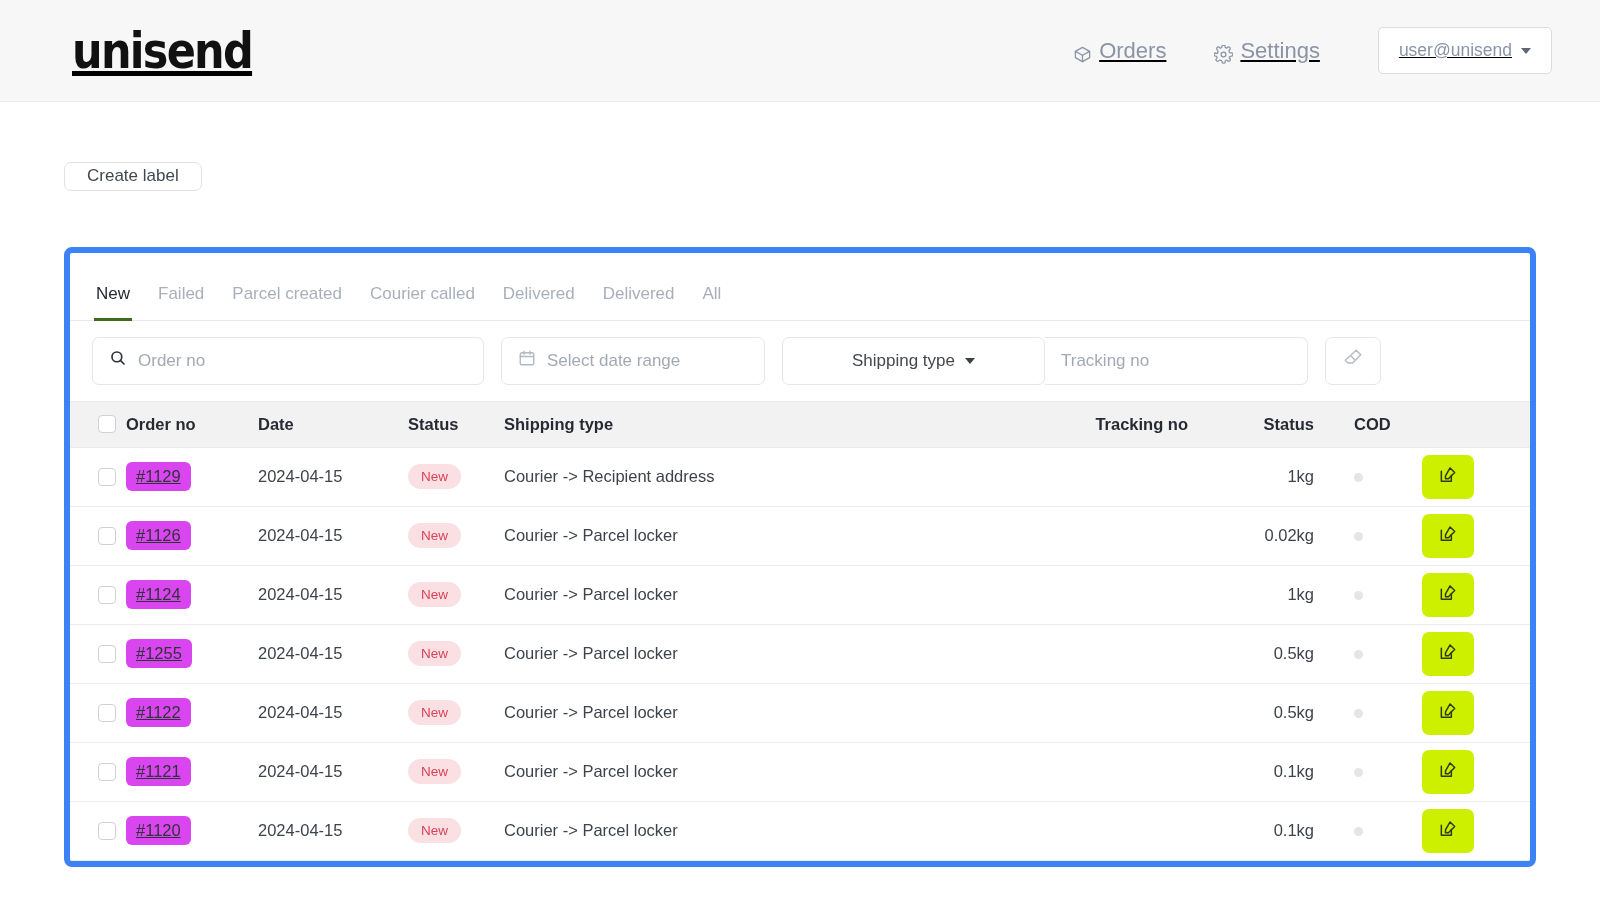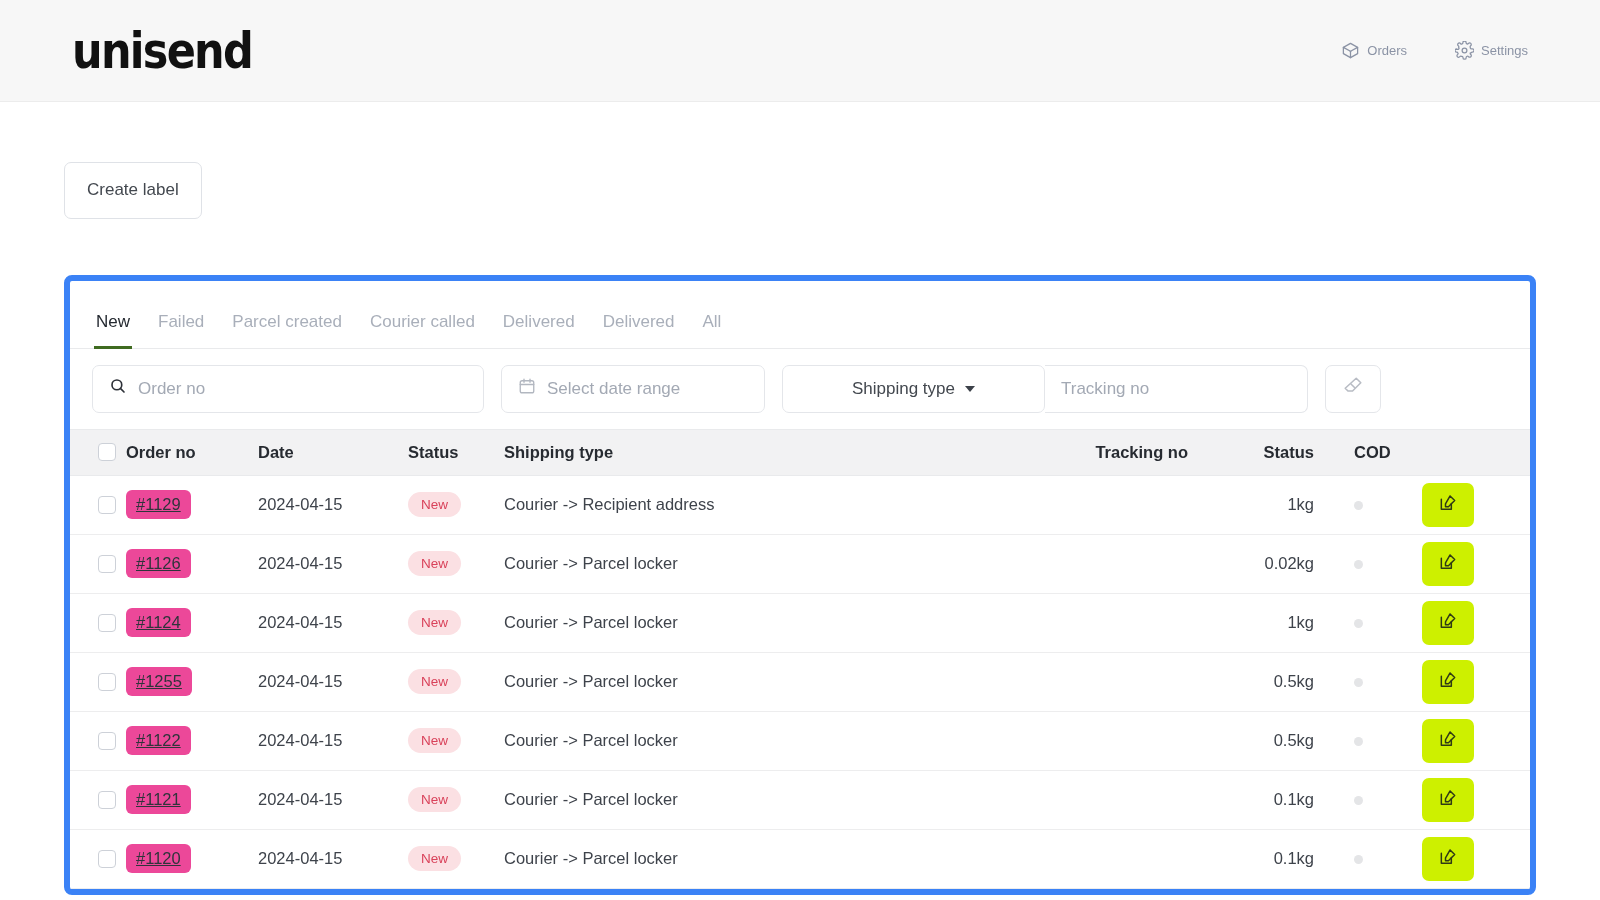--- a/index.html
+++ b/index.html
@@ -12,20 +12,21 @@
   }
 
   
   .header {
     height: 102px;
     background: #f7f7f7;
     border-bottom: 1px solid #ececec;
     display: flex;
     align-items: center;
     padding: 0 48px 0 72px;
+    text-decoration: underline;
   }
   .logo {
     font-family: "DejaVu Sans", sans-serif;
     font-size: 50px;
     font-weight: 700;
     letter-spacing: -2.0px;
     color: #111111;
     transform: scaleX(0.86);
     transform-origin: left center;
     line-height: 1;
@@ -33,23 +34,23 @@
     position: relative;
   }
   .header-right {
     margin-left: auto;
     display: flex;
     align-items: center;
     gap: 0px;
   }
   .nav-link {
     display: flex;
-    align-items: center;
+    align-items: flex-end;
     gap: 7px;
-    font-size: 13px;
+    font-size: 22px;
     color: #8b93a5;
     padding: 0 24px;
     white-space: nowrap;
   }
   .nav-link svg { display: block; }
   .user-btn {
     margin-left: 34px;
     border: 1px solid #d8dce3;
     border-radius: 5px;
     background: #ffffff;
@@ -69,21 +70,21 @@
   }
 
   
   .page { padding: 60px 64px 0 64px; }
 
   .create-label-btn {
     display: inline-block;
     border: 1px solid #dfe2e7;
     border-radius: 7px;
     background: #ffffff;
-    padding: 18px 22px;
+    padding: 4px 22px;
     font-size: 17px;
     color: #43484f;
     line-height: 1.1;
   }
 
   
   .card {
     margin-top: 56px;
     border: 6px solid #3b82f6;
     border-radius: 8px;
@@ -189,21 +190,21 @@
 
   .chkbox {
     width: 18px; height: 18px;
     border: 1px solid #cdd1d8;
     border-radius: 4px;
     background: #fff;
     display: block;
   }
   .order-pill {
     display: inline-block;
-    background: #ec4899;
+    background: #d946ef;
     border-radius: 6px;
     padding: 5px 10px;
     color: #2f343b;
     text-decoration: underline;
     font-size: 16.5px;
   }
   .status-badge {
     display: inline-block;
     background: #fbe0e3;
     color: #d9425a;
@@ -248,20 +249,24 @@
     <div class="nav-link">
       <span>
         <svg width="19" height="19" viewBox="0 0 24 24" fill="none" stroke="#8b93a5" stroke-width="1.6" stroke-linecap="round" stroke-linejoin="round">
           <circle cx="12" cy="12" r="3"></circle>
           <path d="M19.4 15a1.6 1.6 0 00.3 1.8l.1.1a2 2 0 11-2.8 2.8l-.1-.1a1.6 1.6 0 00-1.8-.3 1.6 1.6 0 00-1 1.5V21a2 2 0 01-4 0v-.1A1.6 1.6 0 008 19.4a1.6 1.6 0 00-1.8.3l-.1.1a2 2 0 11-2.8-2.8l.1-.1a1.6 1.6 0 00.3-1.8 1.6 1.6 0 00-1.5-1H2a2 2 0 010-4h.1A1.6 1.6 0 004.6 8a1.6 1.6 0 00-.3-1.8l-.1-.1a2 2 0 112.8-2.8l.1.1a1.6 1.6 0 001.8.3H9a1.6 1.6 0 001-1.5V2a2 2 0 014 0v.1a1.6 1.6 0 001 1.5 1.6 1.6 0 001.8-.3l.1-.1a2 2 0 112.8 2.8l-.1.1a1.6 1.6 0 00-.3 1.8V9a1.6 1.6 0 001.5 1H22a2 2 0 010 4h-.1a1.6 1.6 0 00-1.5 1z"></path>
         </svg>
       </span>
       <span>Settings</span>
     </div>
 
+    <div class="user-btn">
+      <span>user@unisend</span>
+      <span class="caret"></span>
+    </div>
   </div>
 </div>
 
 <div class="page">
 
   <div class="create-label-btn">Create label</div>
 
   <div class="card">
 
     <div class="tabs">

